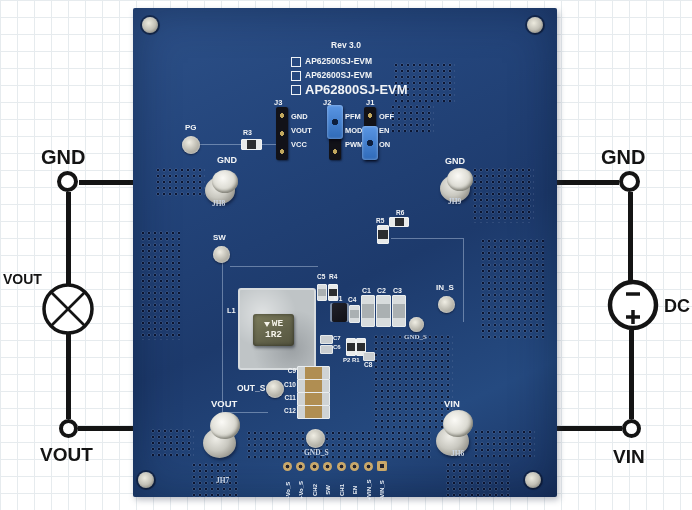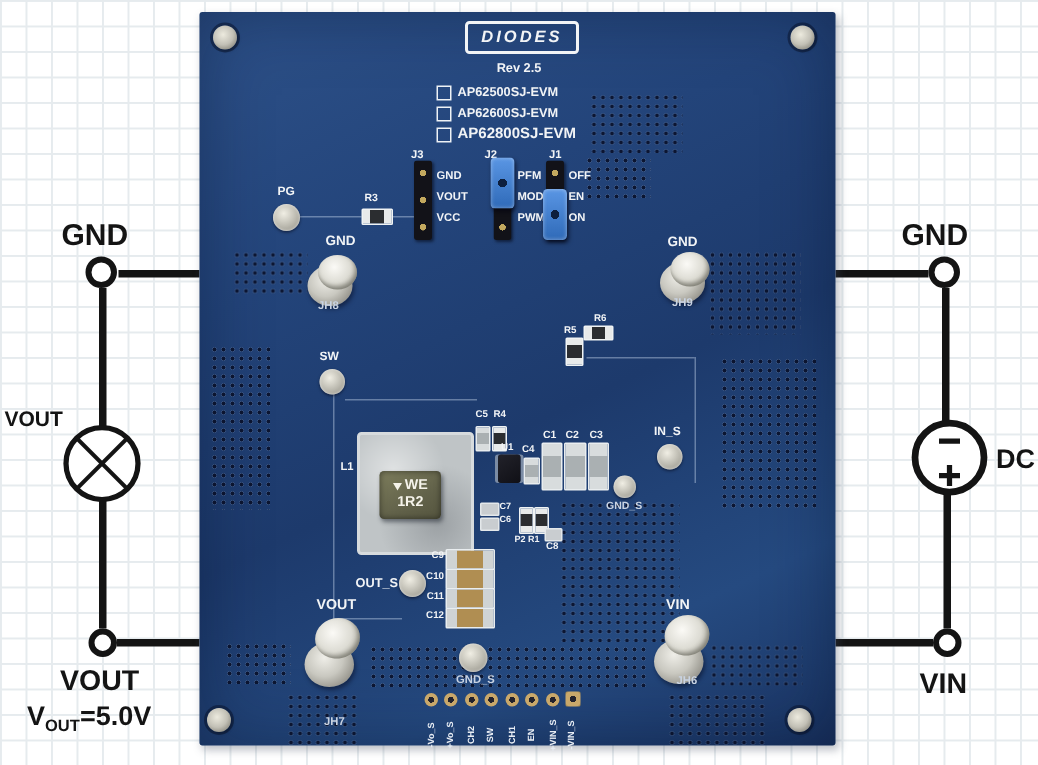--- a/index.html
+++ b/index.html
@@ -18,21 +18,21 @@
   .node{position:absolute;width:13px;height:13px;border:4.5px solid #141414;border-radius:50%;background:#fff;}
   .node.small{width:11px;height:11px;border-width:4px;}
   
   .board{
     position:absolute;left:133px;top:8px;width:424px;height:489px;border-radius:2px;
     background:linear-gradient(155deg,#2d5189 0%,#23447a 30%,#1d3a6c 55%,#254a80 80%,#1a3463 100%);
     box-shadow:inset 0 0 46px rgba(4,14,40,.4), 2px 3px 6px rgba(60,70,90,.35);
   }
   .board *{position:absolute;}
   .silk{color:#f2f4f6;font-weight:bold;white-space:nowrap;line-height:1;}
-  .silk.dim{color:#c9d3e2;}
+  .silk.dim{color:#c9d3e2;font-family:Liberation Serif, serif;}
   .hole{width:16px;height:16px;border-radius:50%;
     background:radial-gradient(circle at 42% 38%,#eceade,#c2c0b6 50%,#8e8c82 80%,#6a685e);
     box-shadow:0 0 0 2px rgba(10,20,45,.55),1px 1px 2px rgba(0,0,0,.35);}
   .dots{background-image:radial-gradient(circle,rgba(8,14,38,.9) 1.1px,rgba(120,140,175,.28) 1.5px,transparent 1.9px);
     background-size:6px 6px;opacity:.95;}
   .trace{background:rgba(210,225,245,.4);}
   .logo-box{border:2px solid #f2f4f6;border-radius:3px;display:flex;align-items:center;justify-content:center;
     color:#f2f4f6;font-weight:bold;letter-spacing:2px;font-style:italic;}
   .chkrow{display:flex;align-items:center;gap:4px;height:11px;}
   .chk{width:8px;height:8px;border:1.4px solid #eef2f6;background:transparent;position:static!important;}
@@ -98,21 +98,20 @@
   <div class="schlbl" style="left:3px;top:271px;font-size:14px;">VOUT</div>
   <svg width="56" height="56" style="position:absolute;left:40px;top:281px;">
     <circle cx="28" cy="28" r="24" fill="#ffffff" stroke="#141414" stroke-width="3.5"></circle>
     <line x1="11" y1="11" x2="45" y2="45" stroke="#141414" stroke-width="2.6"></line>
     <line x1="45" y1="11" x2="11" y2="45" stroke="#141414" stroke-width="2.6"></line>
   </svg>
   <div class="wire" style="left:66px;top:333px;width:4.5px;height:86px;"></div>
   <div class="node small" style="left:59px;top:419px;"></div>
   <div class="wire" style="left:78px;top:426px;width:55px;height:4.5px;"></div>
   <div class="schlbl" style="left:40px;top:444px;font-size:19px;">VOUT</div>
-  <div class="schlbl" style="left:18px;top:467px;font-size:18px;"><span>V</span><sub style="font-size:11px;">OUT</sub><span>=5.0V</span></div>
 
   <div class="schlbl" style="left:601px;top:146px;font-size:20px;">GND</div>
   <div class="node" style="left:619px;top:171px;"></div>
   <div class="wire" style="left:557px;top:180px;width:62px;height:4.5px;"></div>
   <div class="wire" style="left:628px;top:192px;width:4.5px;height:89px;"></div>
   <svg width="58" height="60" style="position:absolute;left:605px;top:277px;">
     <circle cx="28" cy="28" r="23" fill="#ffffff" stroke="#141414" stroke-width="4.5"></circle>
     <line x1="21" y1="17" x2="35" y2="17" stroke="#141414" stroke-width="3.5"></line>
     <line x1="21" y1="40" x2="35" y2="40" stroke="#141414" stroke-width="3.5"></line>
     <line x1="28" y1="33" x2="28" y2="47" stroke="#141414" stroke-width="3.5"></line>
@@ -144,34 +143,33 @@
     <div class="dots" style="left:312px;top:454px;width:66px;height:36px;"></div>
 
     <div class="trace" style="left:67px;top:136px;width:41px;height:1px;"></div>
     <div class="trace" style="left:128px;top:136px;width:16px;height:1px;"></div>
     <div class="trace" style="left:89px;top:254px;width:1px;height:150px;"></div>
     <div class="trace" style="left:89px;top:404px;width:46px;height:1px;"></div>
     <div class="trace" style="left:97px;top:258px;width:88px;height:1px;"></div>
     <div class="trace" style="left:330px;top:230px;width:1px;height:84px;"></div>
     <div class="trace" style="left:258px;top:230px;width:72px;height:1px;"></div>
 
-    <div class="logo-box" style="left:177px;top:6px;width:72px;height:18px;font-size:11px;">DIODES</div>
-    <div class="silk" style="left:177px;top:33px;width:72px;text-align:center;font-size:8.5px;">Rev 2.5</div>
+    <div class="silk" style="left:177px;top:33px;width:72px;text-align:center;font-size:8.5px;">Rev 3.0</div>
 
     <div class="chkrow" style="left:158px;top:48px;">
       <div class="chk"></div>
       <div class="silk" style="font-size:8.5px;">AP62500SJ-EVM</div>
     </div>
     <div class="chkrow" style="left:158px;top:62px;">
       <div class="chk"></div>
       <div class="silk" style="font-size:8.5px;">AP62600SJ-EVM</div>
     </div>
     <div class="chkrow" style="left:158px;top:76px;">
       <div class="chk"></div>
-      <div class="silk" style="font-size:10px;">AP62800SJ-EVM</div>
+      <div class="silk" style="font-size:13px;">AP62800SJ-EVM</div>
     </div>
 
     <div class="silk" style="left:141px;top:91px;font-size:7.5px;">J3</div>
     <div class="header3" style="left:143px;top:99px;"></div>
     <div class="silk" style="left:158px;top:105px;font-size:7.5px;">GND</div>
     <div class="silk" style="left:158px;top:119px;font-size:7.5px;">VOUT</div>
     <div class="silk" style="left:158px;top:133px;font-size:7.5px;">VCC</div>
 
     <div class="silk" style="left:190px;top:91px;font-size:7.5px;">J2</div>
     <div class="header3" style="left:196px;top:99px;"></div>
@@ -209,21 +207,21 @@
     <div class="silk" style="left:263px;top:202px;font-size:6.5px;">R6</div>
     <div class="res-h" style="left:256px;top:209px;width:18px;height:8px;"></div>
     <div class="silk" style="left:243px;top:210px;font-size:6.5px;">R5</div>
     <div class="res-v" style="left:244px;top:217px;width:10px;height:17px;"></div>
 
     <div class="silk" style="left:80px;top:226px;font-size:8px;">SW</div>
     <div class="tp" style="left:80px;top:238px;width:17px;height:17px;"></div>
 
     <div class="silk" style="left:94px;top:299px;font-size:7.5px;">L1</div>
     <div class="l1pad" style="left:105px;top:280px;width:74px;height:78px;"></div>
-    <div class="l1chip" style="left:120px;top:306px;width:41px;height:32px;">
+    <div class="l1chip" style="left:120px;top:306px;width:41px;height:32px;font-family:Liberation Mono, monospace;">
       <div style="display:flex;align-items:center;gap:2px;position:static;">
         <div class="l1marker" style="position:static;"></div>
         <span style="position:static;">WE</span>
       </div>
       <span style="position:static;">1R2</span>
     </div>
 
     <div class="silk" style="left:184px;top:266px;font-size:6.5px;">C5</div>
     <div class="silk" style="left:196px;top:266px;font-size:6.5px;">R4</div>
     <div class="cap-v" style="left:184px;top:276px;width:8px;height:15px;"></div>

